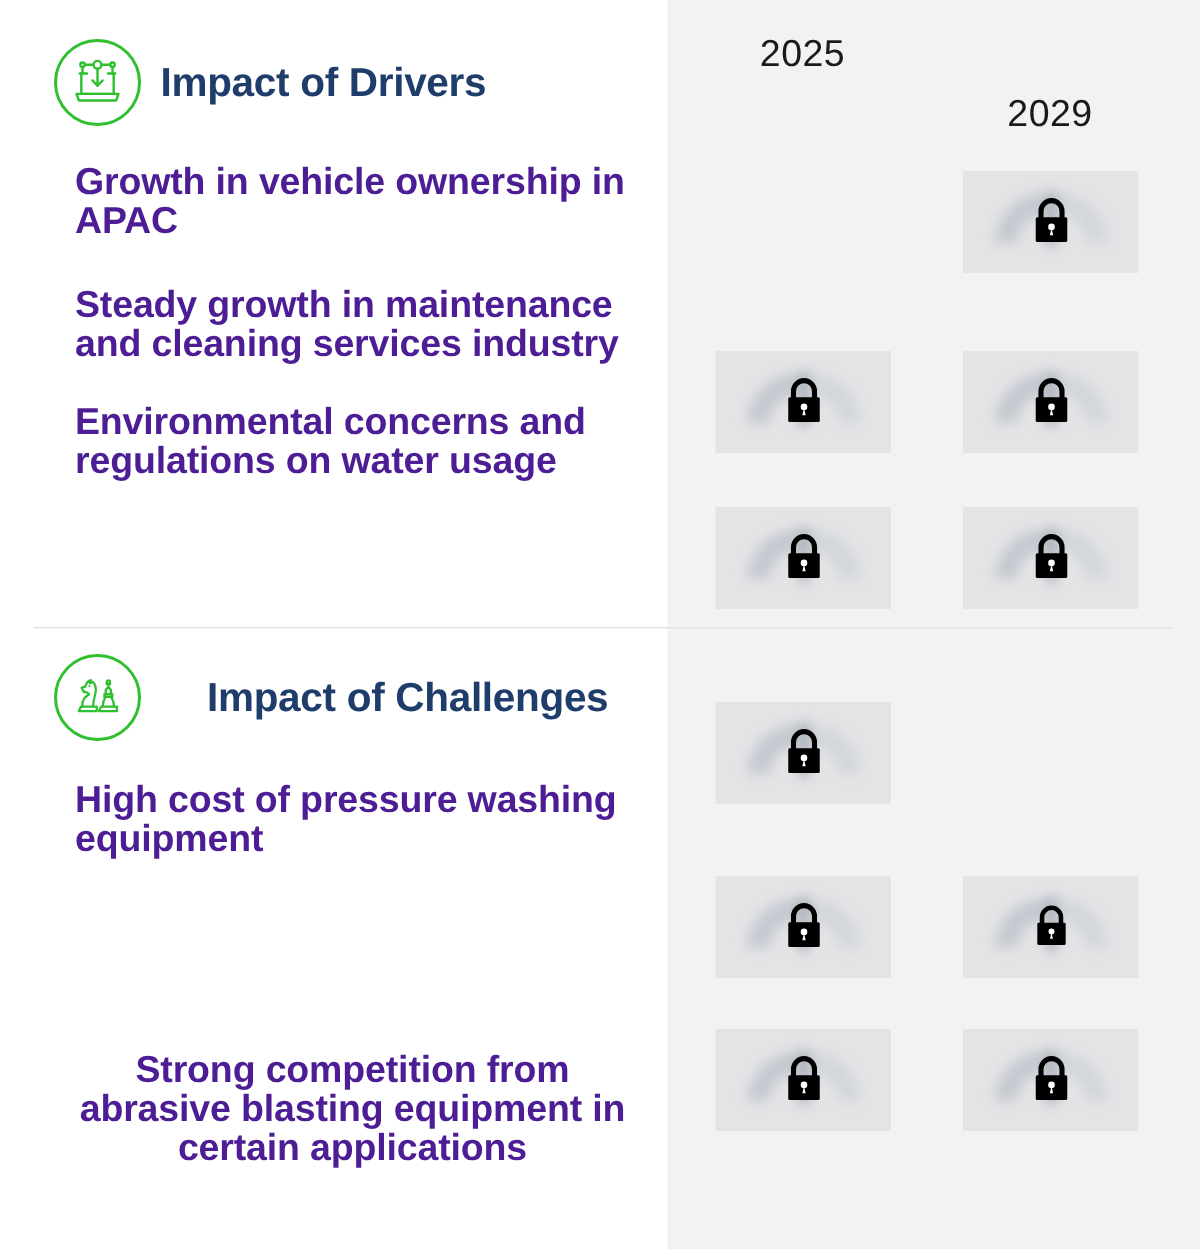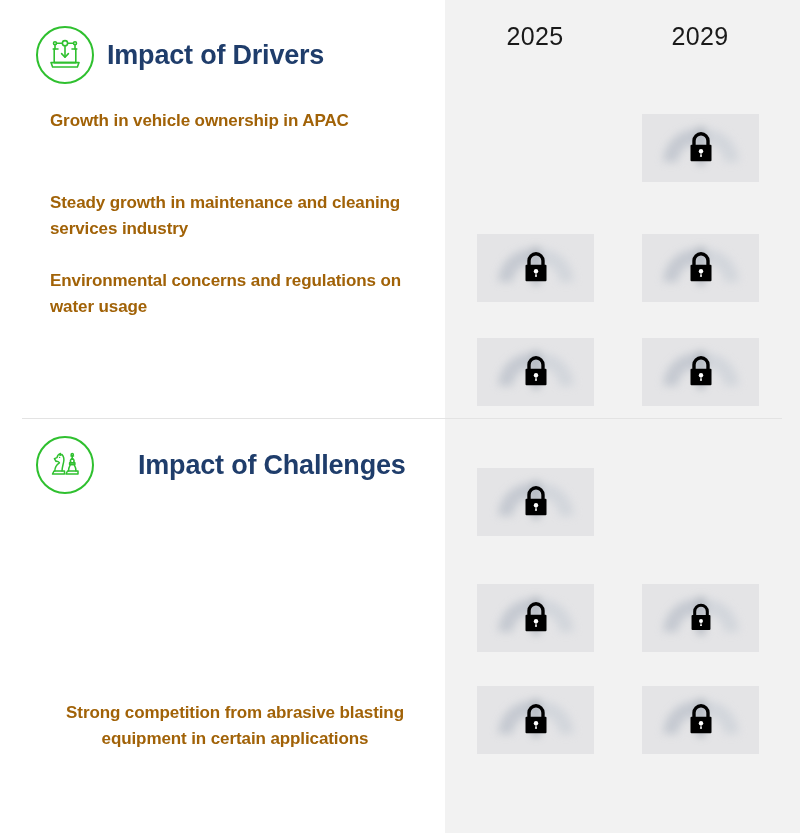--- a/index.html
+++ b/index.html
@@ -38,21 +38,21 @@
     position: absolute;
     top: 22px;
     width: 160px;
     text-align: center;
     font-size: 25px;
     font-weight: 400;
     color: #1a1a1a;
     letter-spacing: 0.3px;
   }
   .year-head.c1 { left: 455px; }
-  .year-head.c2 { left: 620px; }
+  .year-head.c2 { left: 620px; margin-top: 40px; }
 
   
   .divider {
     position: absolute;
     left: 22px;
     top: 418px;
     width: 760px;
     height: 1px;
     background: #e3e3e3;
   }
@@ -88,23 +88,23 @@
     color: #1f3d6b;
     letter-spacing: -0.2px;
     white-space: nowrap;
   }
 
   
   .factor {
     position: absolute;
     left: 50px;
     width: 370px;
-    font-size: 17px;
+    font-size: 25px;
     font-weight: 700;
-    color: #a16207;
+    color: #4c1d95;
     line-height: 26px;
     letter-spacing: -0.1px;
   }
 
   
   .cell {
     position: absolute;
     width: 117px;
     height: 88px;
   }
@@ -303,20 +303,21 @@
         <path d="M22.6 16.6 H27.9 V14.8 H22.6 Z"></path>
         <path d="M23.8 14.8 C23 13 23.4 11.4 25.25 10.2 C27.1 11.4 27.5 13 26.7 14.8"></path>
         <path d="M25.25 10.2 V8"></path>
         <path d="M24 8 H26.5"></path>
         <circle cx="25.25" cy="6.6" r="1.1"></circle>
       </svg>
     </div>
     <div class="section-title">Impact of Challenges</div>
   </div>
 
+  <div class="factor" style="top:520px;">High cost of pressure washing equipment</div>
   <div class="factor" style="top:700px;text-align:center;">Strong competition from abrasive blasting equipment in certain applications</div>
 
   <div class="cell col1" style="top:458px;">
     <div class="locked-tile">
       <svg class="locked-ghost" viewBox="0 0 112 60">
         <path d="M18 44 A34 34 0 0 1 56 11 L56 26 A19 19 0 0 0 33 44 Z" fill="#b9bfc9"></path>
         <path d="M56 11 A34 34 0 0 1 94 44 L79 44 A19 19 0 0 0 56 26 Z" fill="#ccd1d8"></path>
         <rect x="52" y="9" width="8" height="38" rx="4" fill="#9aa2ad"></rect>
       </svg>
     </div>

